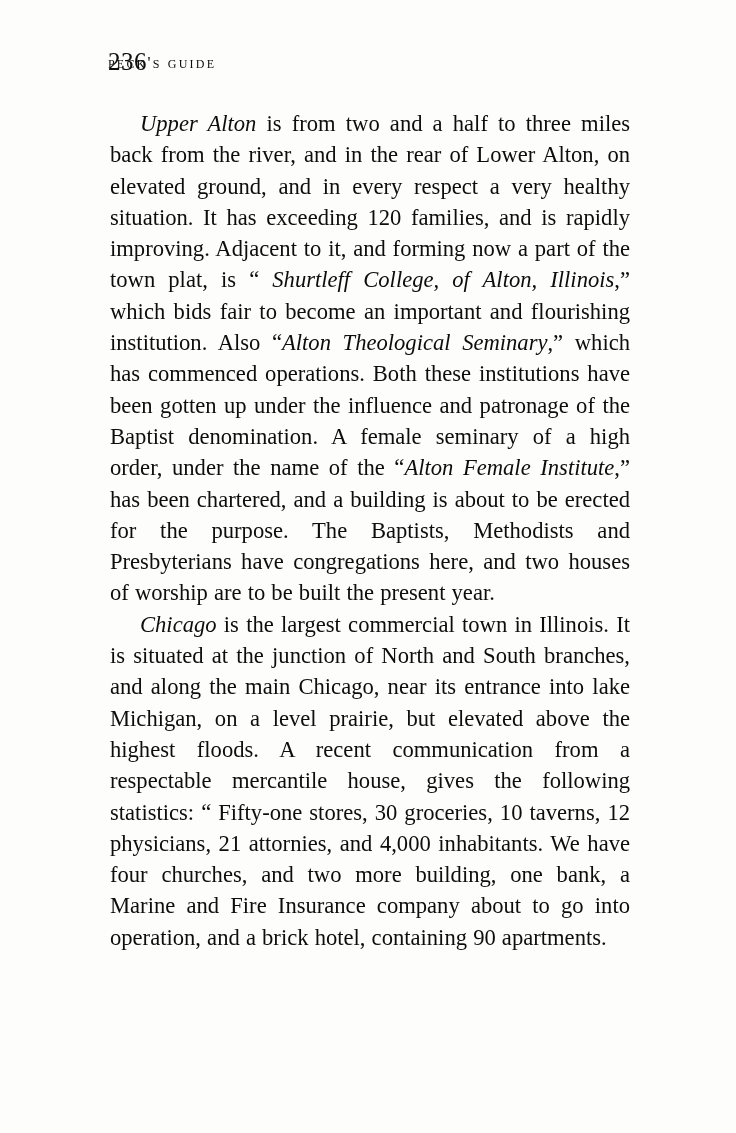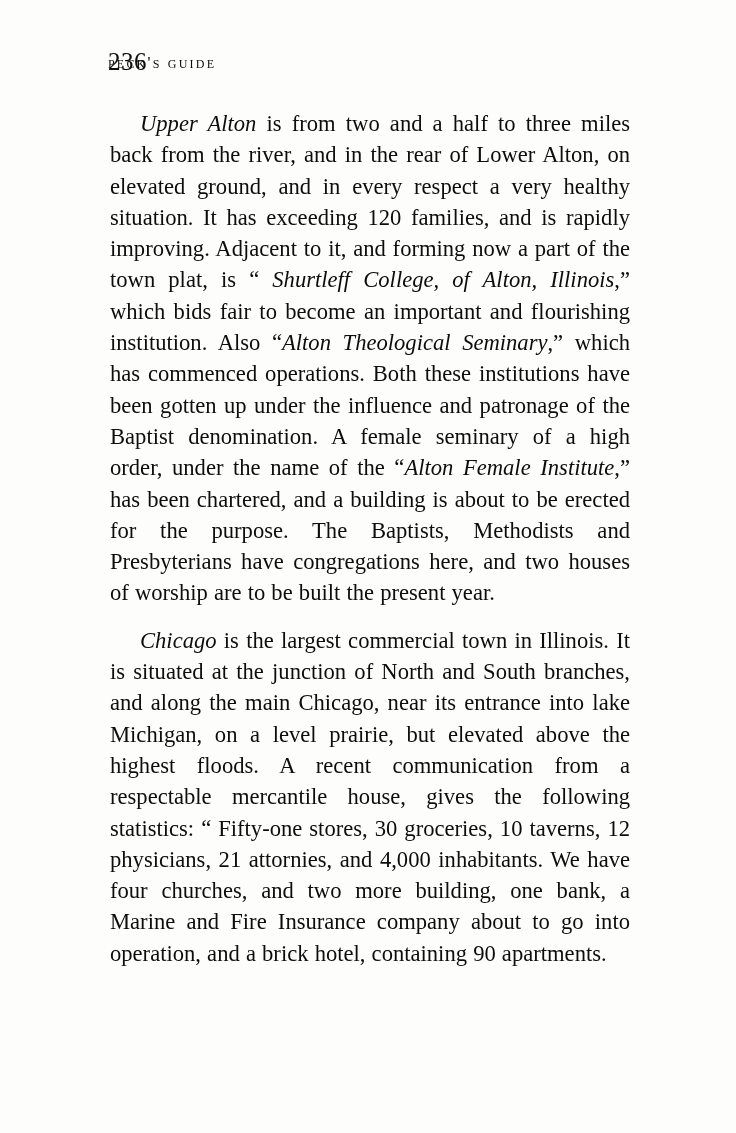--- a/index.html
+++ b/index.html
@@ -57,21 +57,21 @@
     margin: 0 0 0 0;
     text-indent: 30px;
     font-size: 22.6px;
     line-height: 31.3px;
     text-align: justify;
     text-justify: inter-word;
     word-spacing: 0.5px;
     hyphens: manual;
   }
   p.para + p.para {
-    margin-top: 16px;
+    margin-top: 0px;
   }
   i, em {
   }
 </style>
 </head>
 <body>
 
 <div class="page">
 
   <div class="header">

